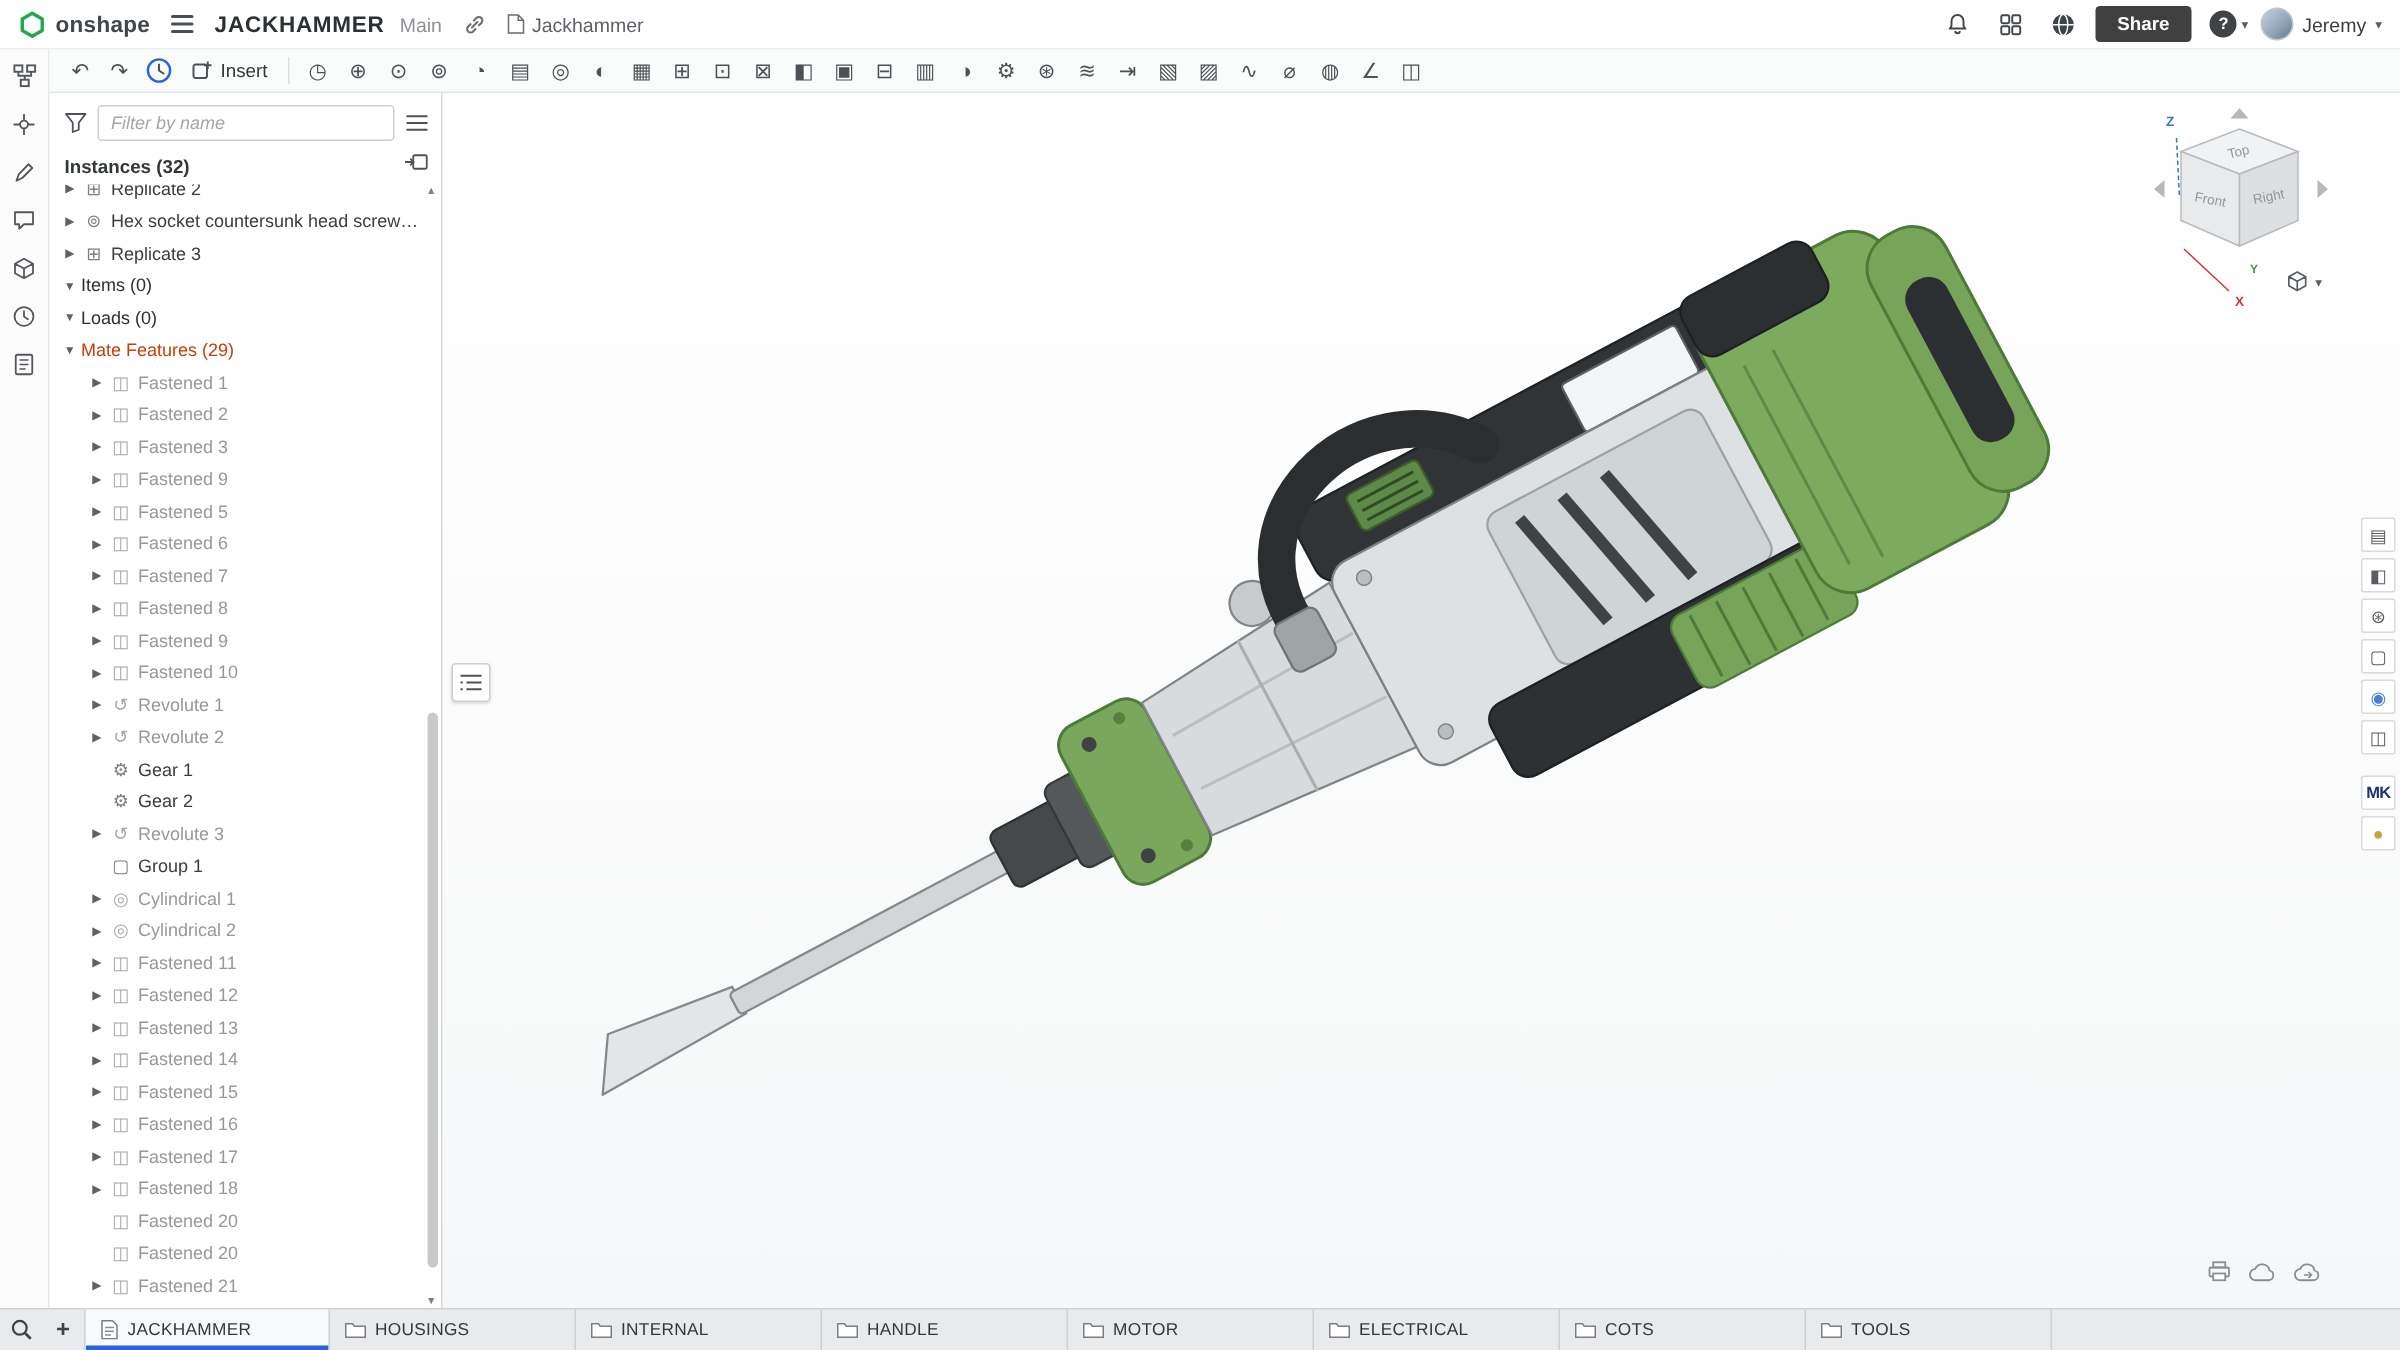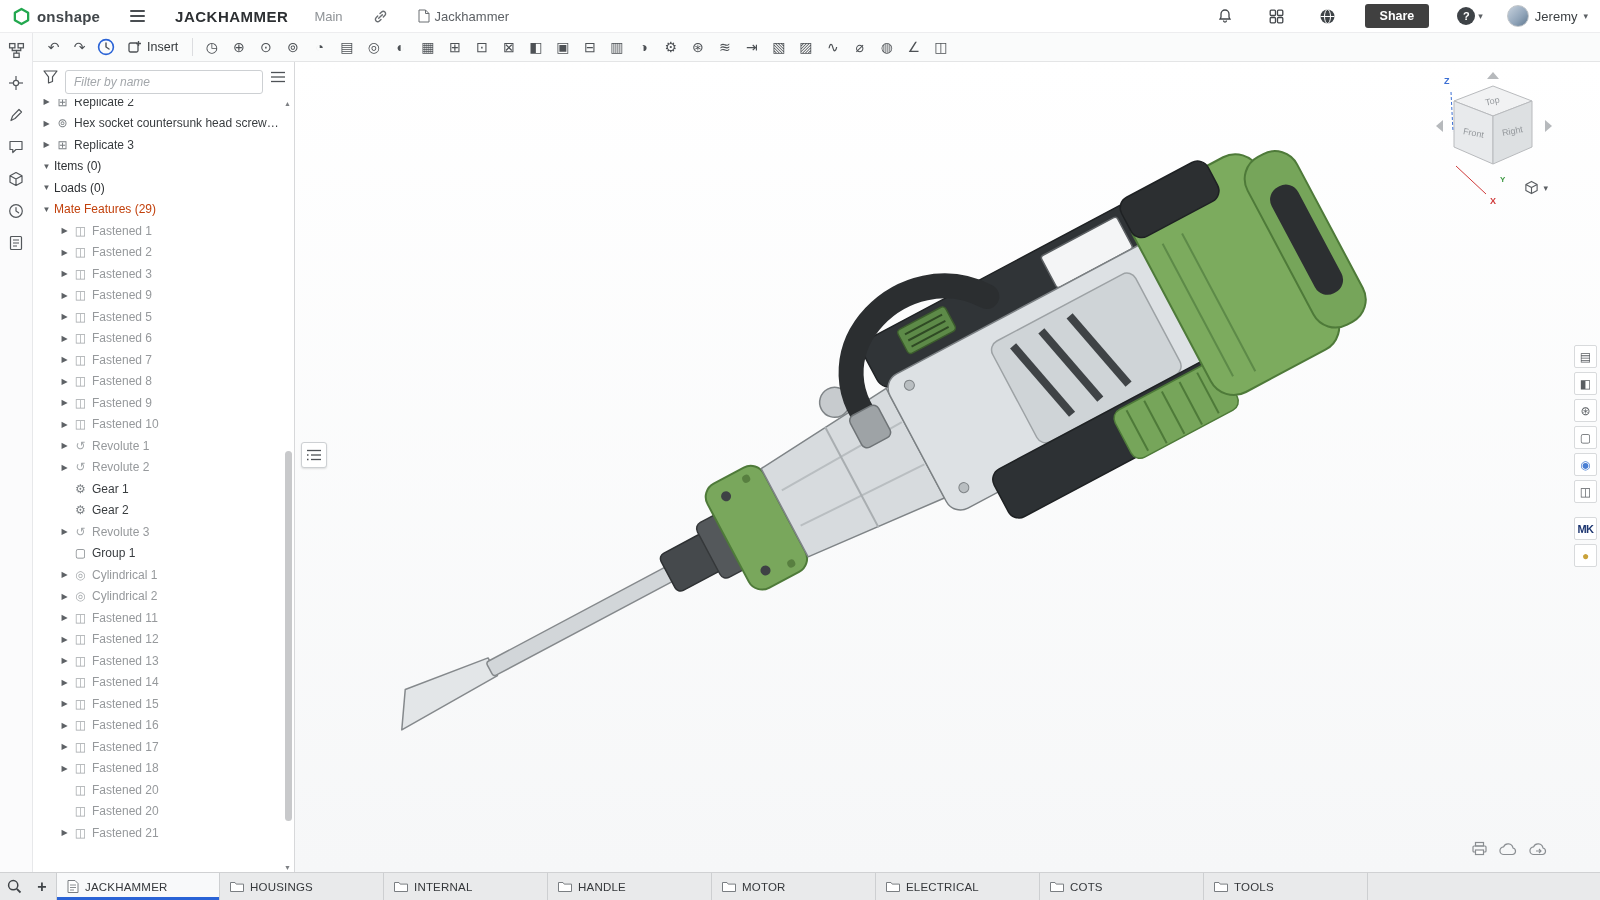--- a/index.html
+++ b/index.html
@@ -1,21 +1,21 @@
 <!DOCTYPE html>
 <html><head>
 <meta charset="utf-8">
 <style>
 *{box-sizing:border-box;margin:0;padding:0}
 html,body{background:#fff}
 body{font-family:"Liberation Sans",sans-serif;-webkit-font-smoothing:antialiased}
 #app{position:relative;width:1600px;height:900px;overflow:hidden;background:#fff}
 
 
-#header{position:absolute;top:0;left:0;right:0;height:33px;background:#fff;border-bottom:1px solid #ededef;display:flex;align-items:center;gap:24px;padding:0 12px;z-index:30}
+#header{position:absolute;top:0;left:0;right:0;height:33px;background:#fff;border-bottom:1px solid #ededef;display:flex;align-items:center;gap:8px;padding:0 12px;z-index:30}
 .logo{display:flex;align-items:center;gap:6px;cursor:pointer}
 .logo-text{font-size:15px;font-weight:700;color:#41464a;letter-spacing:.2px}
 .ham{display:flex;flex-direction:column;gap:3px;padding:4px 6px;cursor:pointer}
 .ham span{display:block;width:15px;height:2px;background:#4a4e52;border-radius:1px}
 .doc-title{font-size:15px;font-weight:700;color:#2d3033;letter-spacing:.5px}
 .ws-label{font-size:13px;color:#8e9296;margin-left:2px}
 .crumb{display:flex;align-items:center;gap:5px;font-size:13px;color:#5d6165;cursor:pointer}
 .hspacer{flex:1}
 .hbtn{width:27px;height:26px;display:flex;align-items:center;justify-content:center;border-radius:3px;cursor:pointer}
 .share-btn{background:#404040;color:#fff;border:none;border-radius:3px;font-size:12.5px;font-family:inherit;padding:5px 15px;cursor:pointer;font-weight:700}
@@ -32,21 +32,21 @@
 .insert-btn{display:flex;gap:5px;font-size:12.5px;color:#33373a;padding:3px 9px;border-radius:3px;cursor:pointer}
 .tsep{width:1px;height:18px;background:#dcdde0;margin:0 4px}
 .tbi{width:27px;height:24px;display:inline-flex;align-items:center;justify-content:center;color:#4d5155;font-size:14px;cursor:pointer;border-radius:3px}
 
 
 #left-strip{position:absolute;left:0;top:33px;bottom:28px;width:33px;background:#fbfbfc;border-right:1px solid #e7e8ea;display:flex;flex-direction:column;align-items:center;padding-top:5px;gap:7px;z-index:10}
 .lsb{width:25px;height:25px;display:flex;align-items:center;justify-content:center;border-radius:3px;cursor:pointer}
 
 
 #tree-panel{position:absolute;left:33px;top:62px;bottom:28px;width:262px;background:#fff;border-right:1px solid #d7d8da;display:flex;flex-direction:column;z-index:5}
-.filter-row{display:flex;align-items:flex-start;gap:7px;padding:8px 8px 5px 10px}
+.filter-row{display:flex;align-items:flex-end;gap:7px;padding:8px 8px 5px 10px}
 .filter-input{flex:1;height:24px;border:1px solid #cdd0d3;border-radius:3px;padding:0 8px;font-size:12px;font-family:inherit;color:#444;outline:none}
 .filter-input::placeholder{color:#a3a7ab;font-style:italic}
 .instances-row{display:flex;align-items:center;justify-content:space-between;padding:2px 8px 3px 10px}
 .instances-title{font-size:12.5px;font-weight:700;color:#33373a}
 .tree-scroll{position:relative;flex:1;overflow:hidden}
 .tree-rows{margin-top:-8px}
 .trow{display:flex;align-items:center;height:21.5px;font-size:12px;color:#393d40;cursor:pointer;white-space:nowrap;padding-right:14px}
 .trow.muted .tlabel{color:#96999c}
 .trow.muted .ticon{color:#a4a8ab}
 .chev{flex:0 0 15px;width:15px;font-size:8px;color:#5e6266;display:flex;align-items:center;justify-content:center}
@@ -259,20 +259,27 @@
           </svg></span>
       <input class="filter-input" type="text" placeholder="Filter by name" style="">
       <span><svg width="16" height="14" viewBox="0 0 16 14">
             <g stroke="#4e5256" stroke-width="1.3">
               <line x1="1" y1="2.5" x2="15" y2="2.5"></line>
               <line x1="1" y1="7" x2="15" y2="7"></line>
               <line x1="1" y1="11.5" x2="15" y2="11.5"></line>
             </g>
           </svg></span>
     </div>
+    <div class="instances-row">
+      <span class="instances-title">Instances (32)</span>
+      <span><svg width="17" height="14" viewBox="0 0 17 14">
+            <rect x="6.5" y="2.5" width="9" height="9" rx="1" fill="none" stroke="#4e5256" stroke-width="1.2"></rect>
+            <path d="M1 7h5.5M4.5 4.8 6.7 7l-2.2 2.2" fill="none" stroke="#4e5256" stroke-width="1.2"></path>
+          </svg></span>
+    </div>
     <div class="tree-scroll">
       <div class="tree-rows" id="instance-tree">
           <div class="trow" style="padding-left: 6px;">
             <span class="chev">▶</span>
             <span class="ticon">⊞</span>
             <span class="tlabel">Replicate 2</span>
           </div>
           <div class="trow" style="padding-left: 6px;">
             <span class="chev">▶</span>
             <span class="ticon">⊚</span>

